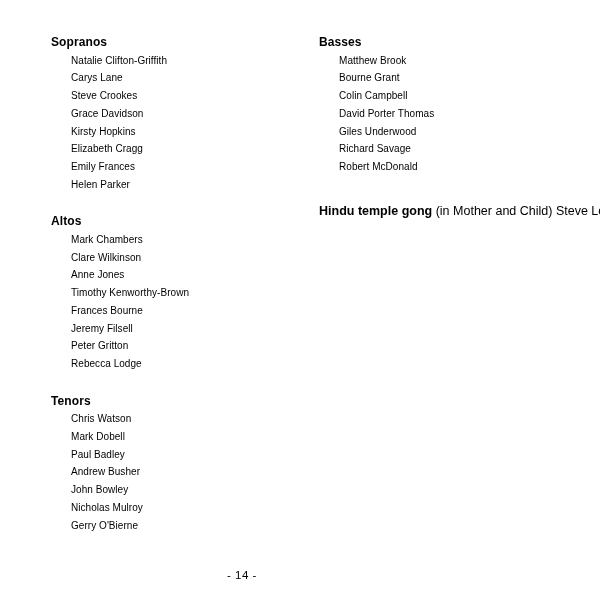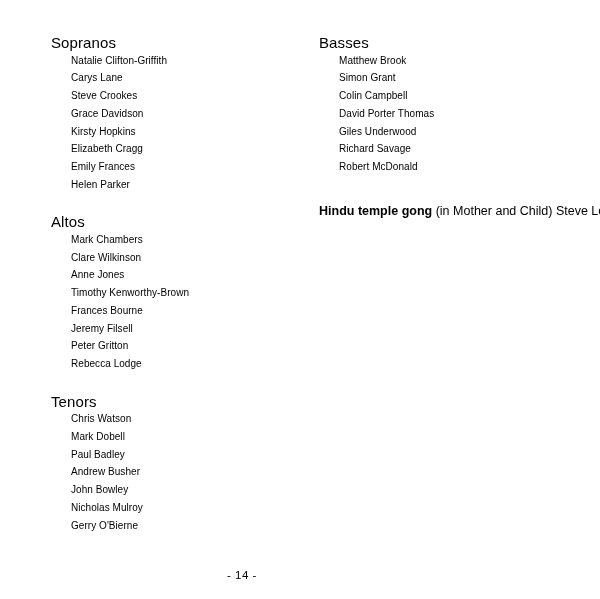--- a/index.html
+++ b/index.html
@@ -25,22 +25,22 @@
     position: absolute;
     top: 34px;
   }
   .col-left { left: 51px; width: 250px; }
   .col-right { left: 319px; width: 260px; }
 
   .section { margin-bottom: 0; }
   .section + .section { margin-top: 20px; }
 
   .section-title {
-    font-size: 15px;
-    font-weight: normal;
+    font-size: 12px;
+    font-weight: bold;
     line-height: 17.7px;
     letter-spacing: 0.1px;
   }
   .name {
     font-size: 10px;
     font-weight: normal;
     line-height: 17.7px;
     letter-spacing: 0.05px;
     white-space: nowrap;
     margin-left: 20px;
@@ -110,21 +110,21 @@
       <div class="name">Gerry O'Bierne</div>
     </div>
 
   </div>
 
   <div class="col col-right">
 
     <div class="section">
       <div class="section-title">Basses</div>
       <div class="name">Matthew Brook</div>
-      <div class="name">Simon Grant</div>
+      <div class="name">Bourne Grant</div>
       <div class="name">Colin Campbell</div>
       <div class="name">David Porter Thomas</div>
       <div class="name">Giles Underwood</div>
       <div class="name">Richard Savage</div>
       <div class="name">Robert McDonald</div>
     </div>
 
     <div class="credits">
       <div class="credit-line">
         <span class="role">Hindu temple gong </span><span>(in </span><span class="work">Mother and Child</span><span>) Steve Long</span>

